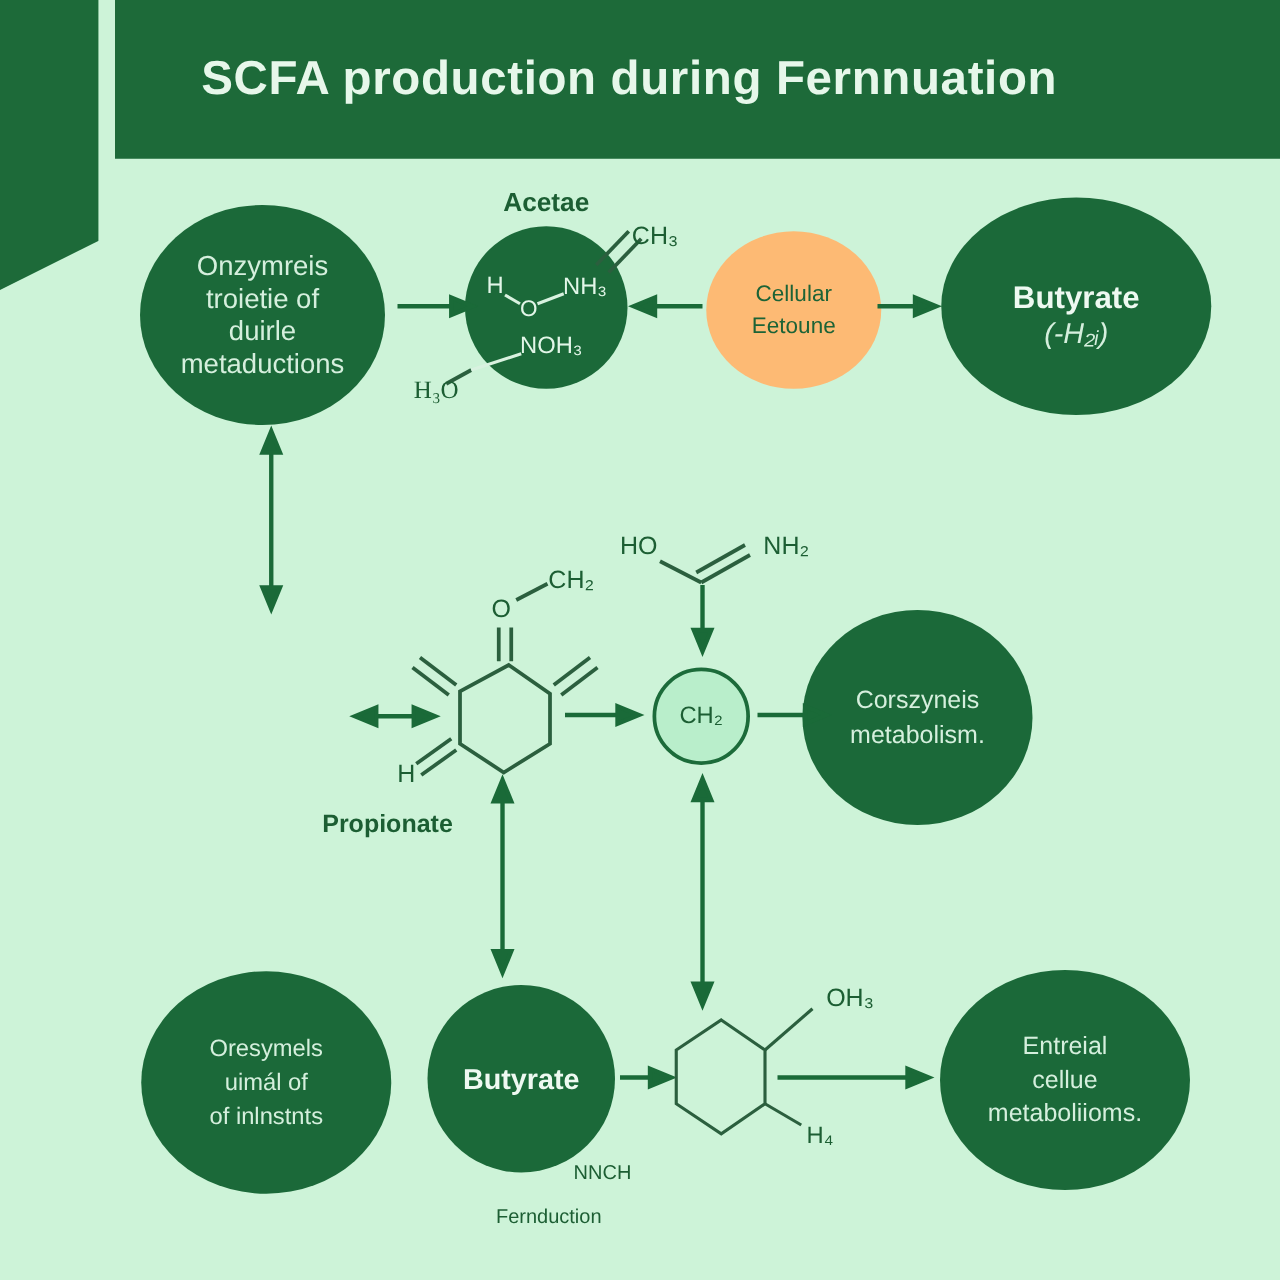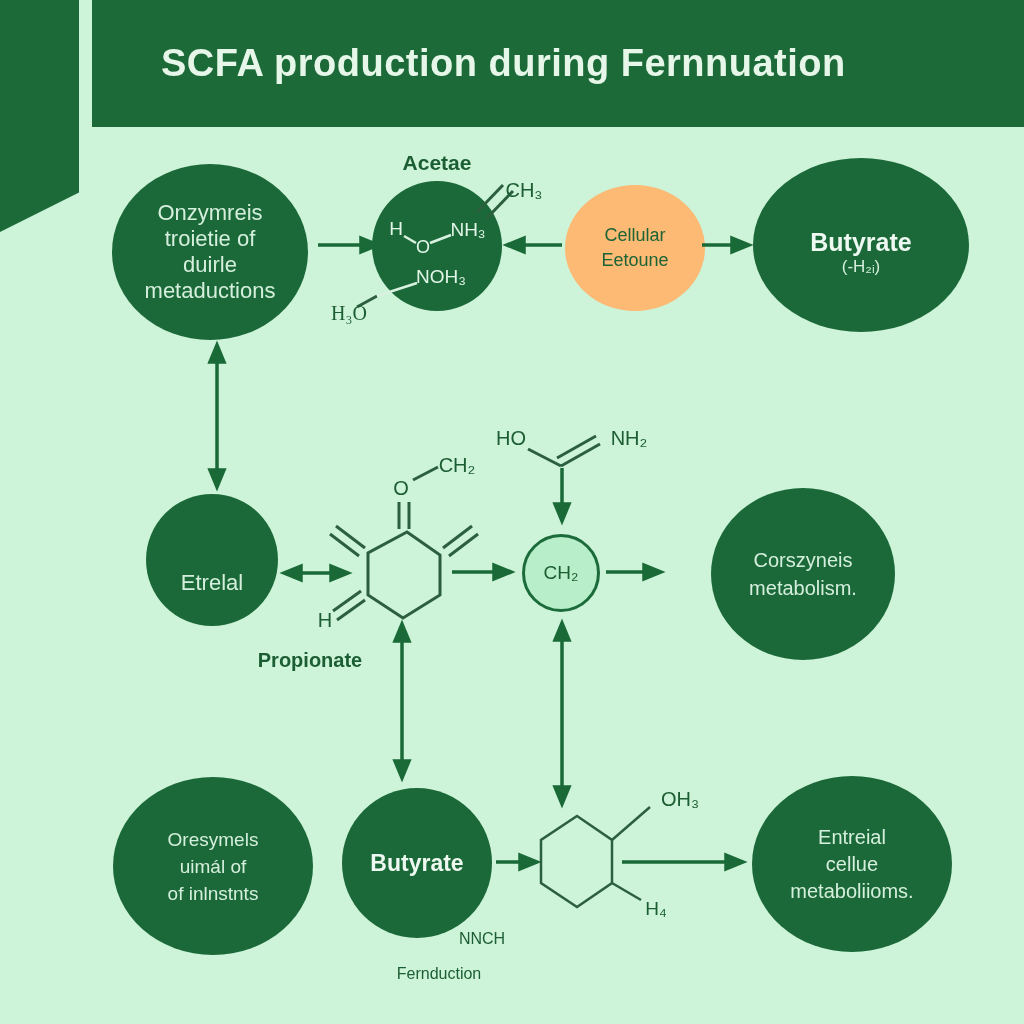--- a/index.html
+++ b/index.html
@@ -59,28 +59,25 @@
 
   <div class="circle dark" style="left:372px;top:181px;width:130px;height:130px;"></div>
 
   <div class="circle lite" style="left:565px;top:185px;width:140px;height:126px;font-size:18px;line-height:25px;">
     <span>Cellular</span>
     <span>Eetoune</span>
   </div>
 
   <div class="circle dark" style="left:753px;top:158px;width:216px;height:174px;padding-top:14px;box-sizing:border-box;">
     <span class="bold" style="font-size:25px;color:#eef9f1;">Butyrate</span>
-    <span style="font-size:17px;">(-H₂ᵢ)</span>
-  </div>
-
-  <div class="circle dark" style="left:146px;top:494px;width:132px;height:132px;font-size:22px;">
-    <span style="margin-top:46px;">Etrelal</span>
-  </div>
-
-  <div class="circle dark" style="left:711px;top:488px;width:184px;height:172px;font-size:20px;line-height:28px;">
+    <span style="font-size:23px;font-style:italic;">(-H₂ᵢ)</span>
+  </div>
+
+
+  <div class="circle dark" style="left:642px;top:488px;width:184px;height:172px;font-size:20px;line-height:28px;">
     <span>Corszyneis</span>
     <span>metabolism.</span>
   </div>
 
   <div class="circle" style="left:522px;top:534px;width:78px;height:78px;background:#b9eecb;border:3px solid #1c6b3a;box-sizing:border-box;color:#1c5e33;font-size:19px;">
     <span>CH₂</span>
   </div>
 
   <div class="circle dark" style="left:113px;top:777px;width:200px;height:178px;font-size:19px;line-height:27px;text-align:center;">
     <span>Oresymels</span>

